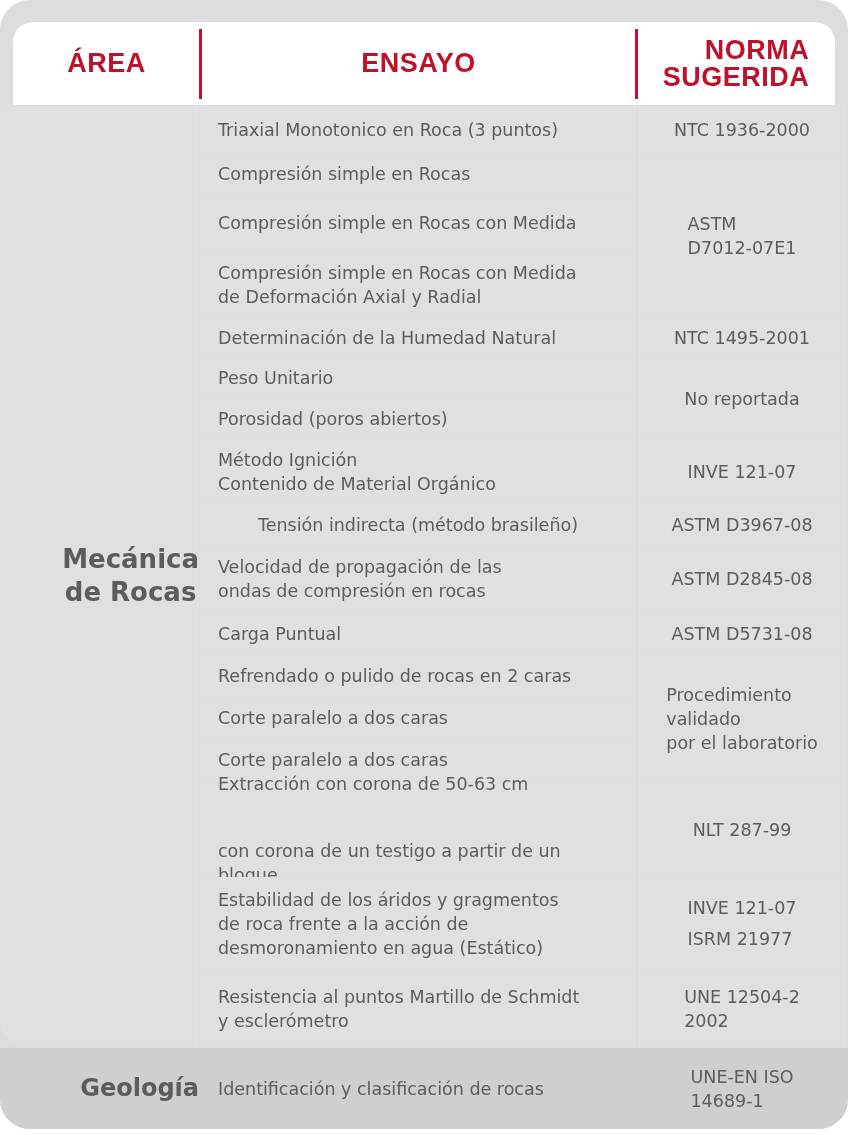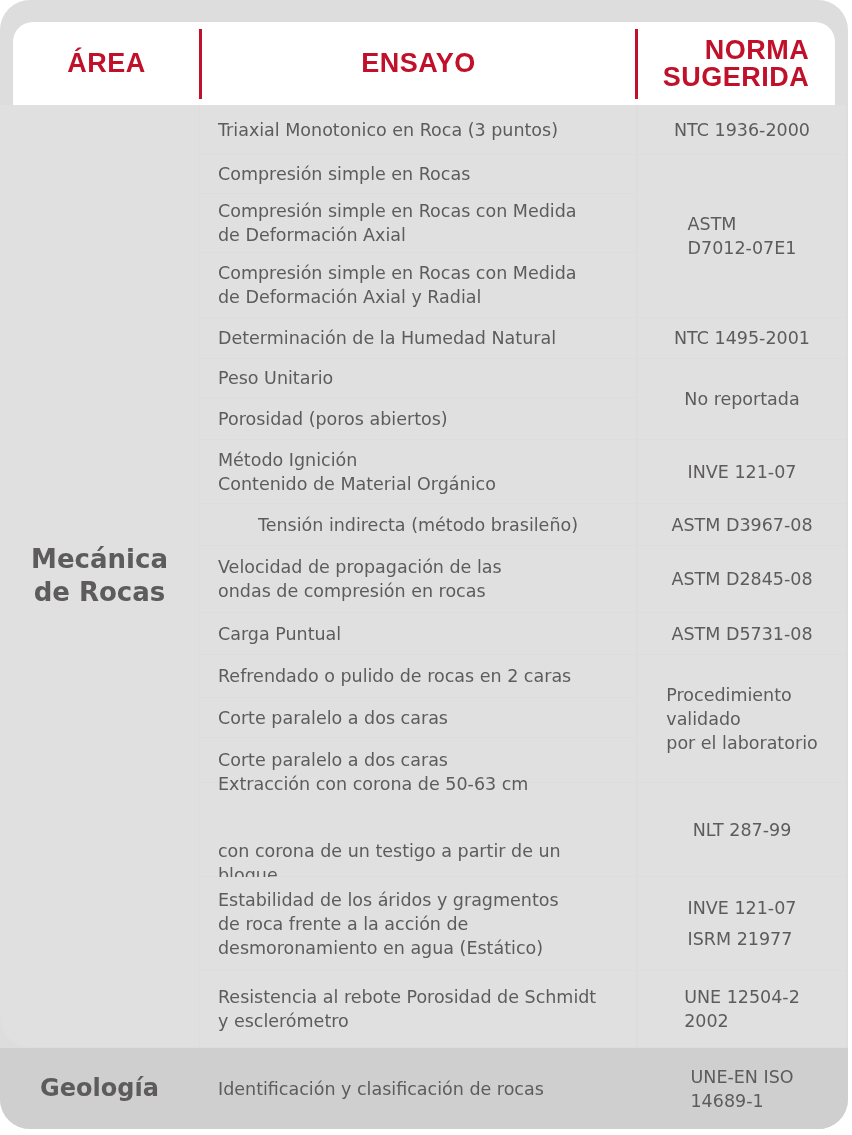--- a/index.html
+++ b/index.html
@@ -20,21 +20,21 @@
       color: #c0102a; font-weight: bold; font-size: 27px; line-height: 27px;
       font-family: "Liberation Sans", sans-serif; letter-spacing: 0.5px;
     }
     .hcell.area { left: 0; width: 187px; }
     .hcell.ensayo { left: 187px; width: 437px; }
     .hcell.norma { left: 624px; width: 198px; }
     .hsep { position: absolute; top: 7px; width: 3px; height: 70px; background: #c0102a; }
 
     .area-col {
       position: absolute; left: 0; width: 199px;
-      display: flex; align-items: center; justify-content: center; text-align: center;
+      display: flex; align-items: center; justify-content: flex-end; text-align: center;
       color: #5d5b5c; font-weight: bold; font-size: 26px; line-height: 33px;
     }
     .area-rocas { top: 105px; height: 942px; background: #e0e0e0; border-radius: 0 0 0 30px; }
     .geo-band { position: absolute; left: 0; top: 1048px; width: 848px; height: 81px; background: #d0cfcf; }
     .area-geo { top: 1048px; height: 81px; background: transparent; font-size: 24px; }
 
     .cell {
       position: absolute; background: #e0e0e0;
       color: #5d5b5c; font-size: 17.5px; line-height: 24px;
       display: flex; align-items: center;
@@ -85,21 +85,20 @@
         </div>
       </div>
       <div class="cell ens" style="top: 155px; height: 38px;">
         <div class="txt">
           <span style="display: block;">Compresión simple en Rocas</span>
         </div>
       </div>
       <div class="cell ens" style="top: 194px; height: 58px;">
         <div class="txt">
           <span style="display: block;">Compresión simple en Rocas con Medida</span>
-          <span style="display: block;">de Deformación Axial</span>
         </div>
       </div>
       <div class="cell ens" style="top: 253px; height: 64px;">
         <div class="txt">
           <span style="display: block;">Compresión simple en Rocas con Medida</span>
           <span style="display: block;">de Deformación Axial y Radial</span>
         </div>
       </div>
       <div class="cell ens" style="top: 318px; height: 40px;">
         <div class="txt">
@@ -162,21 +161,21 @@
       </div>
       <div class="cell ens" style="top: 877px; height: 93px;">
         <div class="txt just">
           <span style="display: block;">Estabilidad de los áridos y gragmentos</span>
           <span style="display: block;">de roca frente a la acción de</span>
           <span style="display: block;">desmoronamiento en agua (Estático)</span>
         </div>
       </div>
       <div class="cell ens" style="top: 971px; height: 76px;">
         <div class="txt">
-          <span style="display: block;">Resistencia al rebote Porosidad de Schmidt</span>
+          <span style="display: block;">Resistencia al puntos Martillo de Schmidt</span>
           <span style="display: block;">y esclerómetro</span>
         </div>
       </div>
       <div class="cell ens" style="top: 1048px; height: 81px; background: rgb(208, 207, 207);">
         <div class="txt">
           <span style="display: block;">Identificación y clasificación de rocas</span>
         </div>
       </div>
       <div class="cell nor" style="top: 105px; height: 49px;">
         <div>

